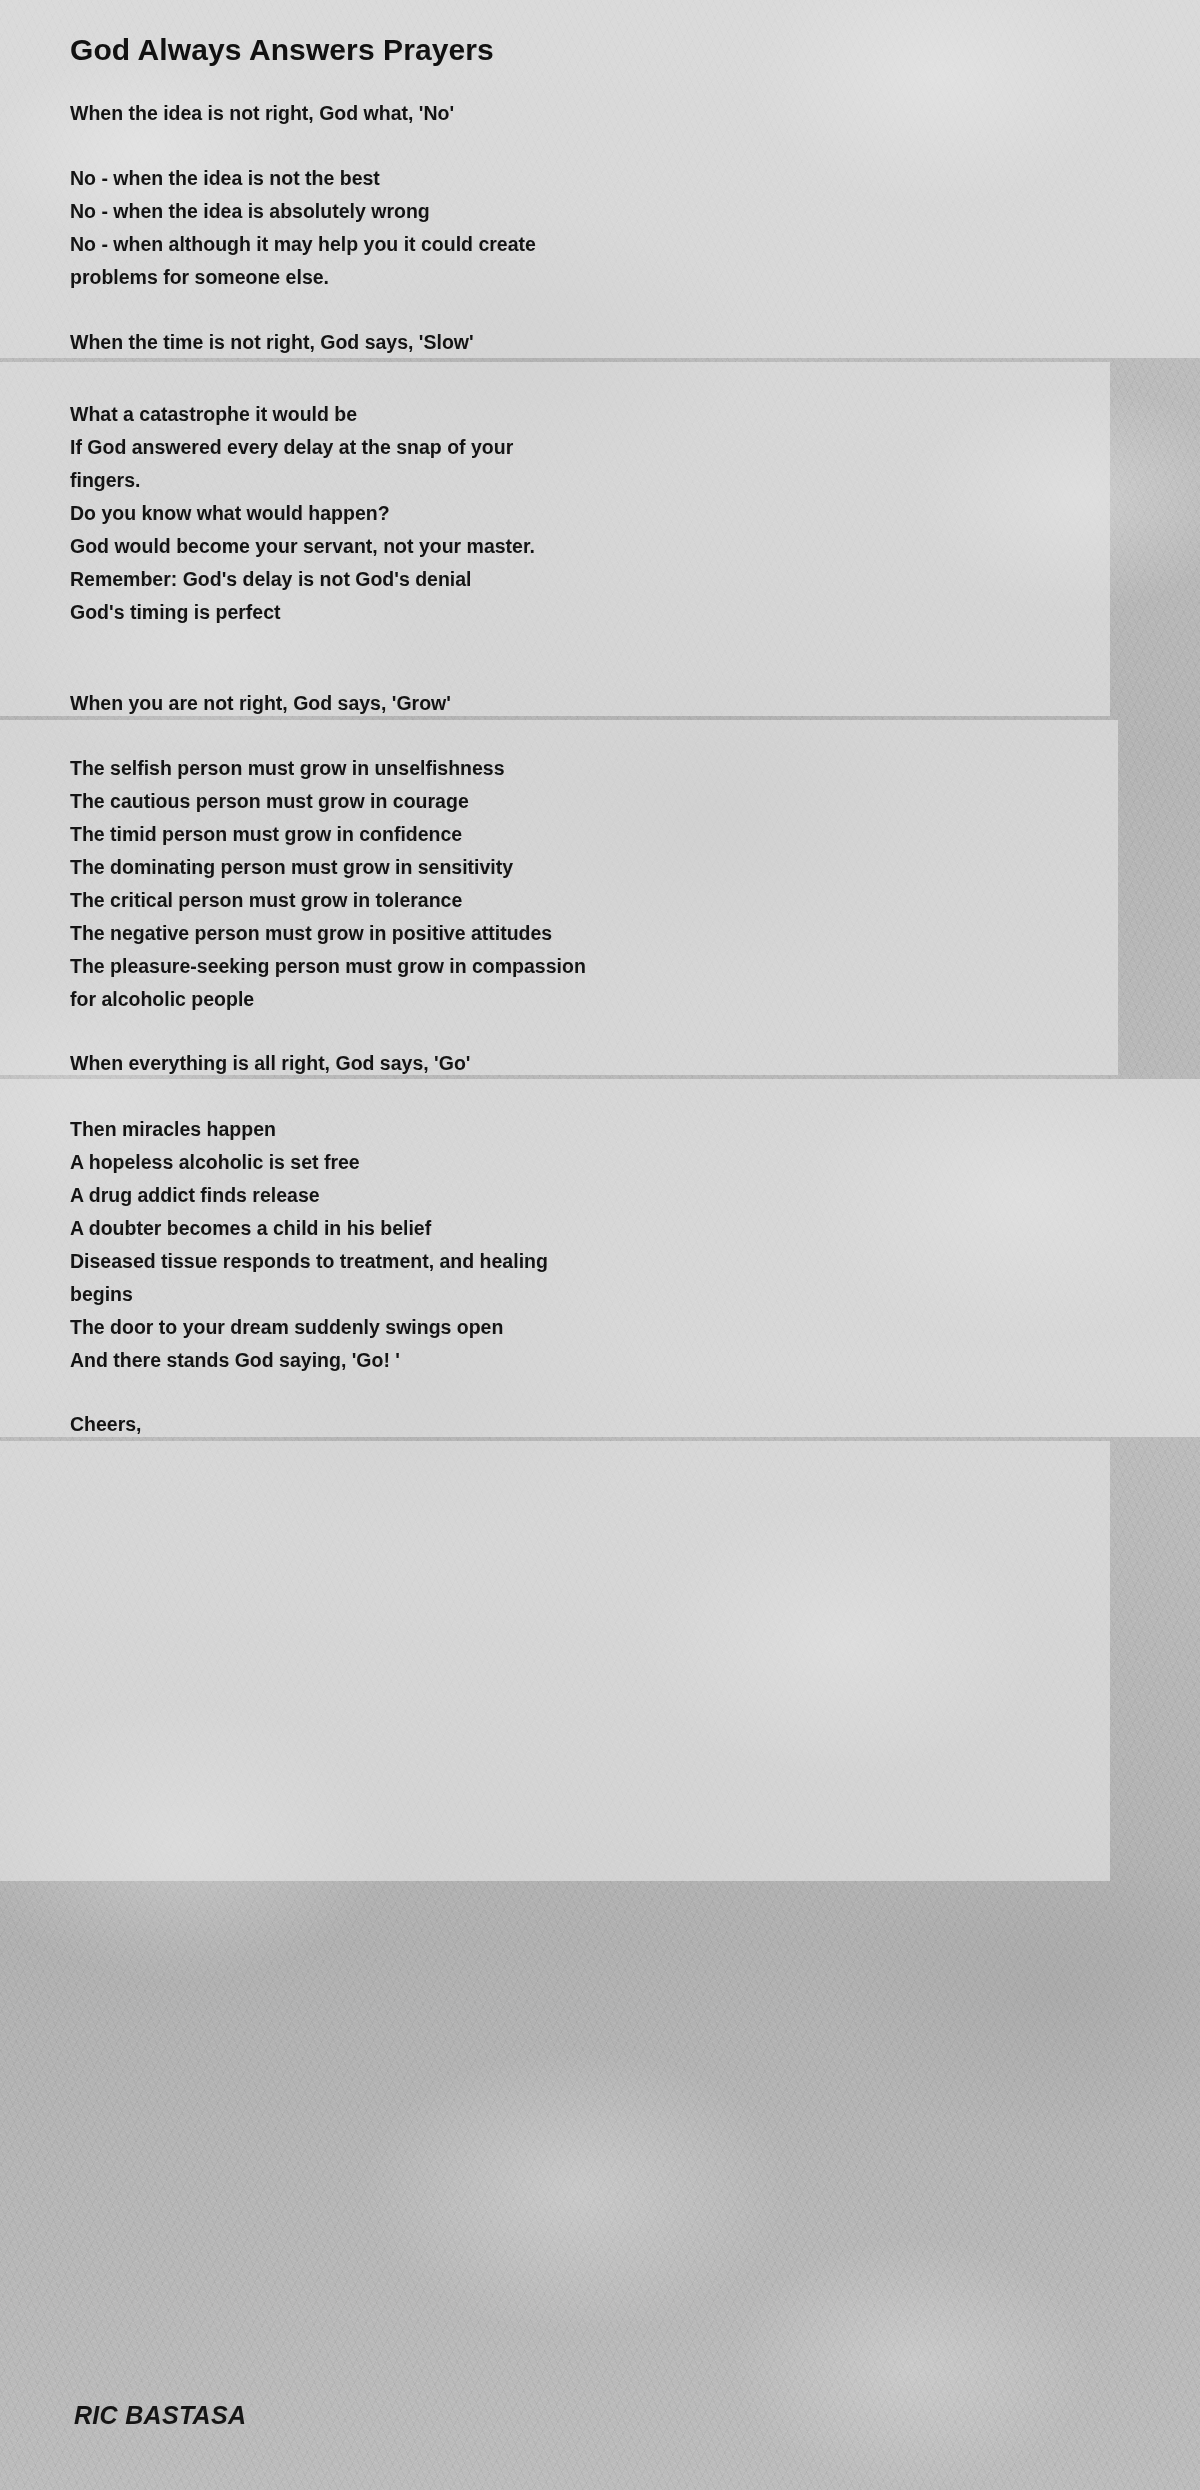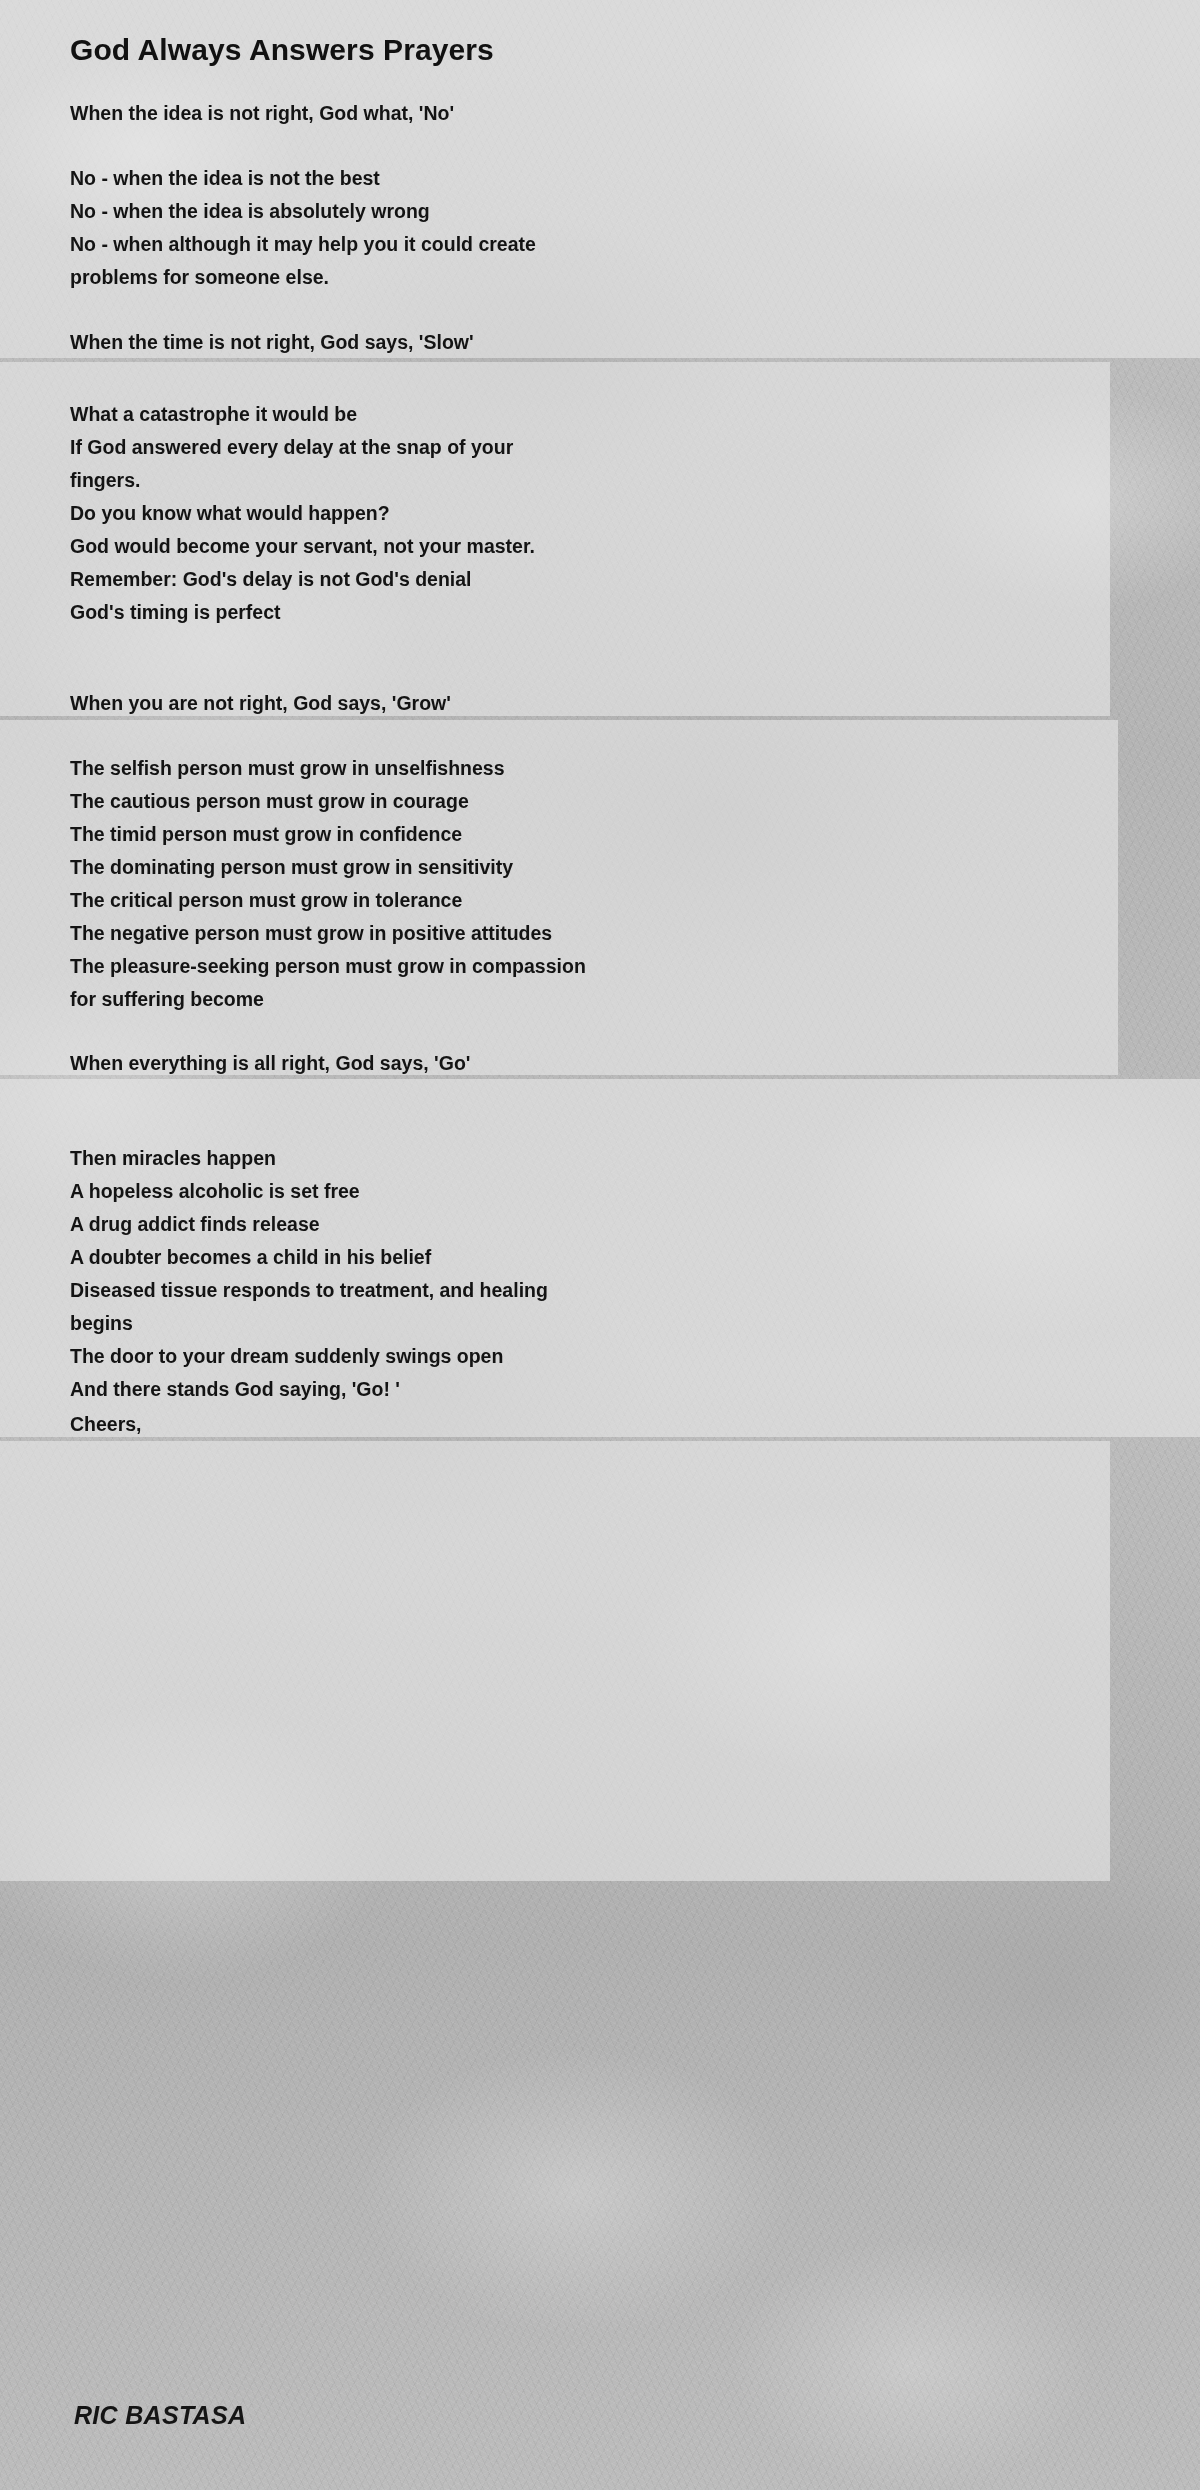--- a/index.html
+++ b/index.html
@@ -135,28 +135,28 @@
   </div>
 
   <div class="stanza" style="top:752px;">
     <div class="line">The selfish person must grow in unselfishness</div>
     <div class="line">The cautious person must grow in courage</div>
     <div class="line">The timid person must grow in confidence</div>
     <div class="line">The dominating person must grow in sensitivity</div>
     <div class="line">The critical person must grow in tolerance</div>
     <div class="line">The negative person must grow in positive attitudes</div>
     <div class="line">The pleasure-seeking person must grow in compassion</div>
-    <div class="line">for suffering become</div>
+    <div class="line">for alcoholic people</div>
   </div>
 
   <div class="stanza" style="top:1047px;">
     <div class="line">When everything is all right, God says, 'Go'</div>
   </div>
 
-  <div class="stanza" style="top:1142px;">
+  <div class="stanza" style="top:1113px;">
     <div class="line">Then miracles happen</div>
     <div class="line">A hopeless alcoholic is set free</div>
     <div class="line">A drug addict finds release</div>
     <div class="line">A doubter becomes a child in his belief</div>
     <div class="line">Diseased tissue responds to treatment, and healing</div>
     <div class="line">begins</div>
     <div class="line">The door to your dream suddenly swings open</div>
     <div class="line">And there stands God saying, 'Go! '</div>
   </div>
 

